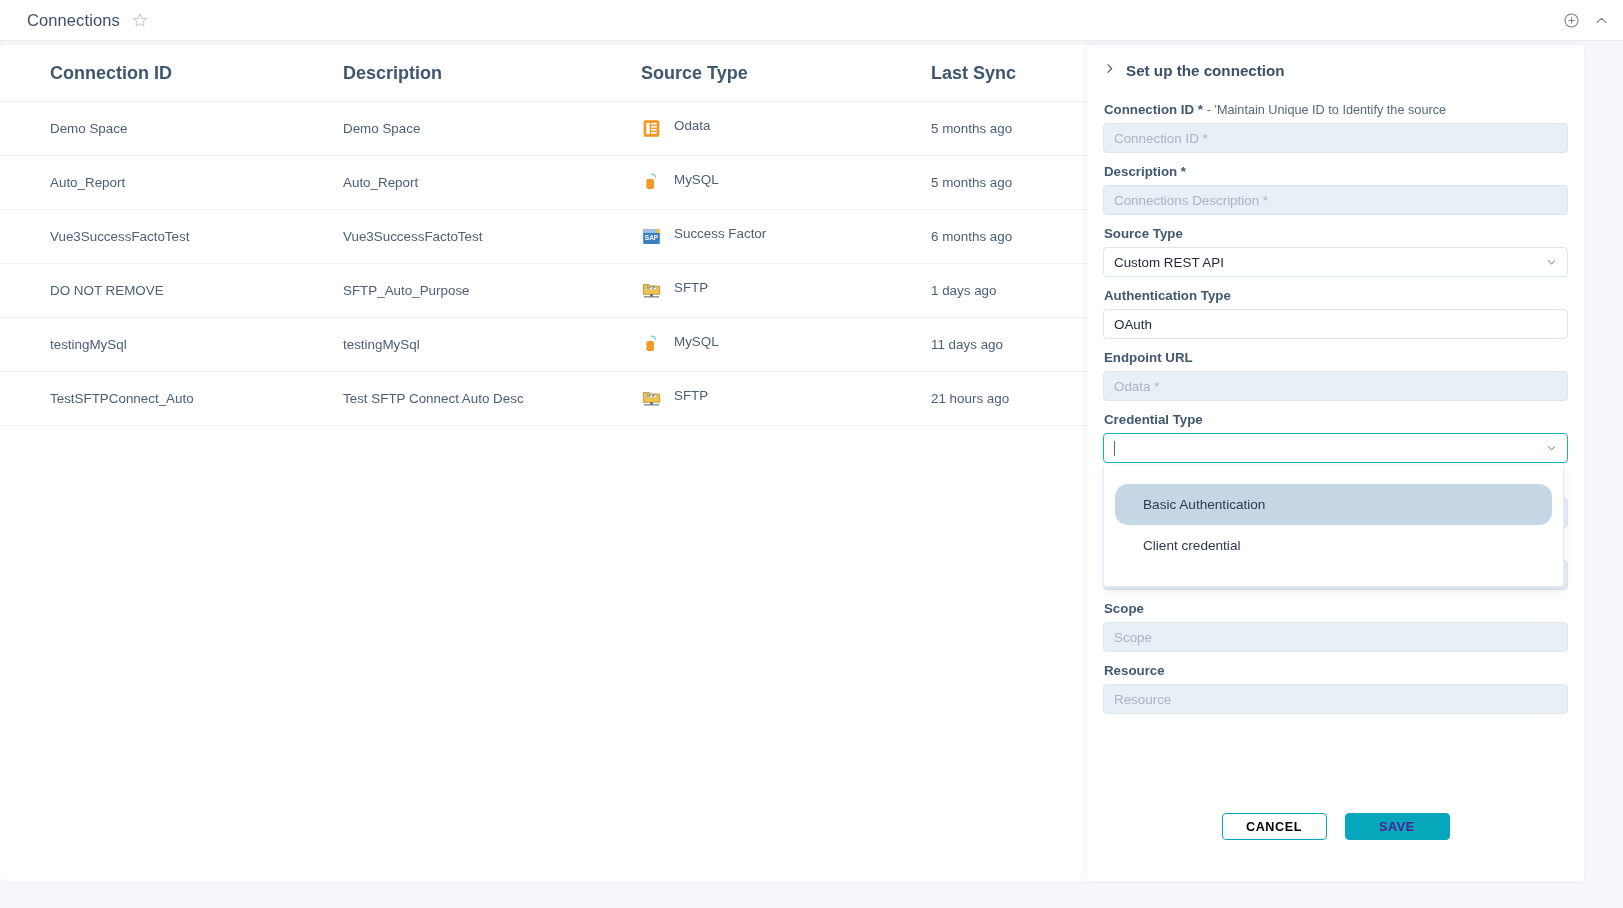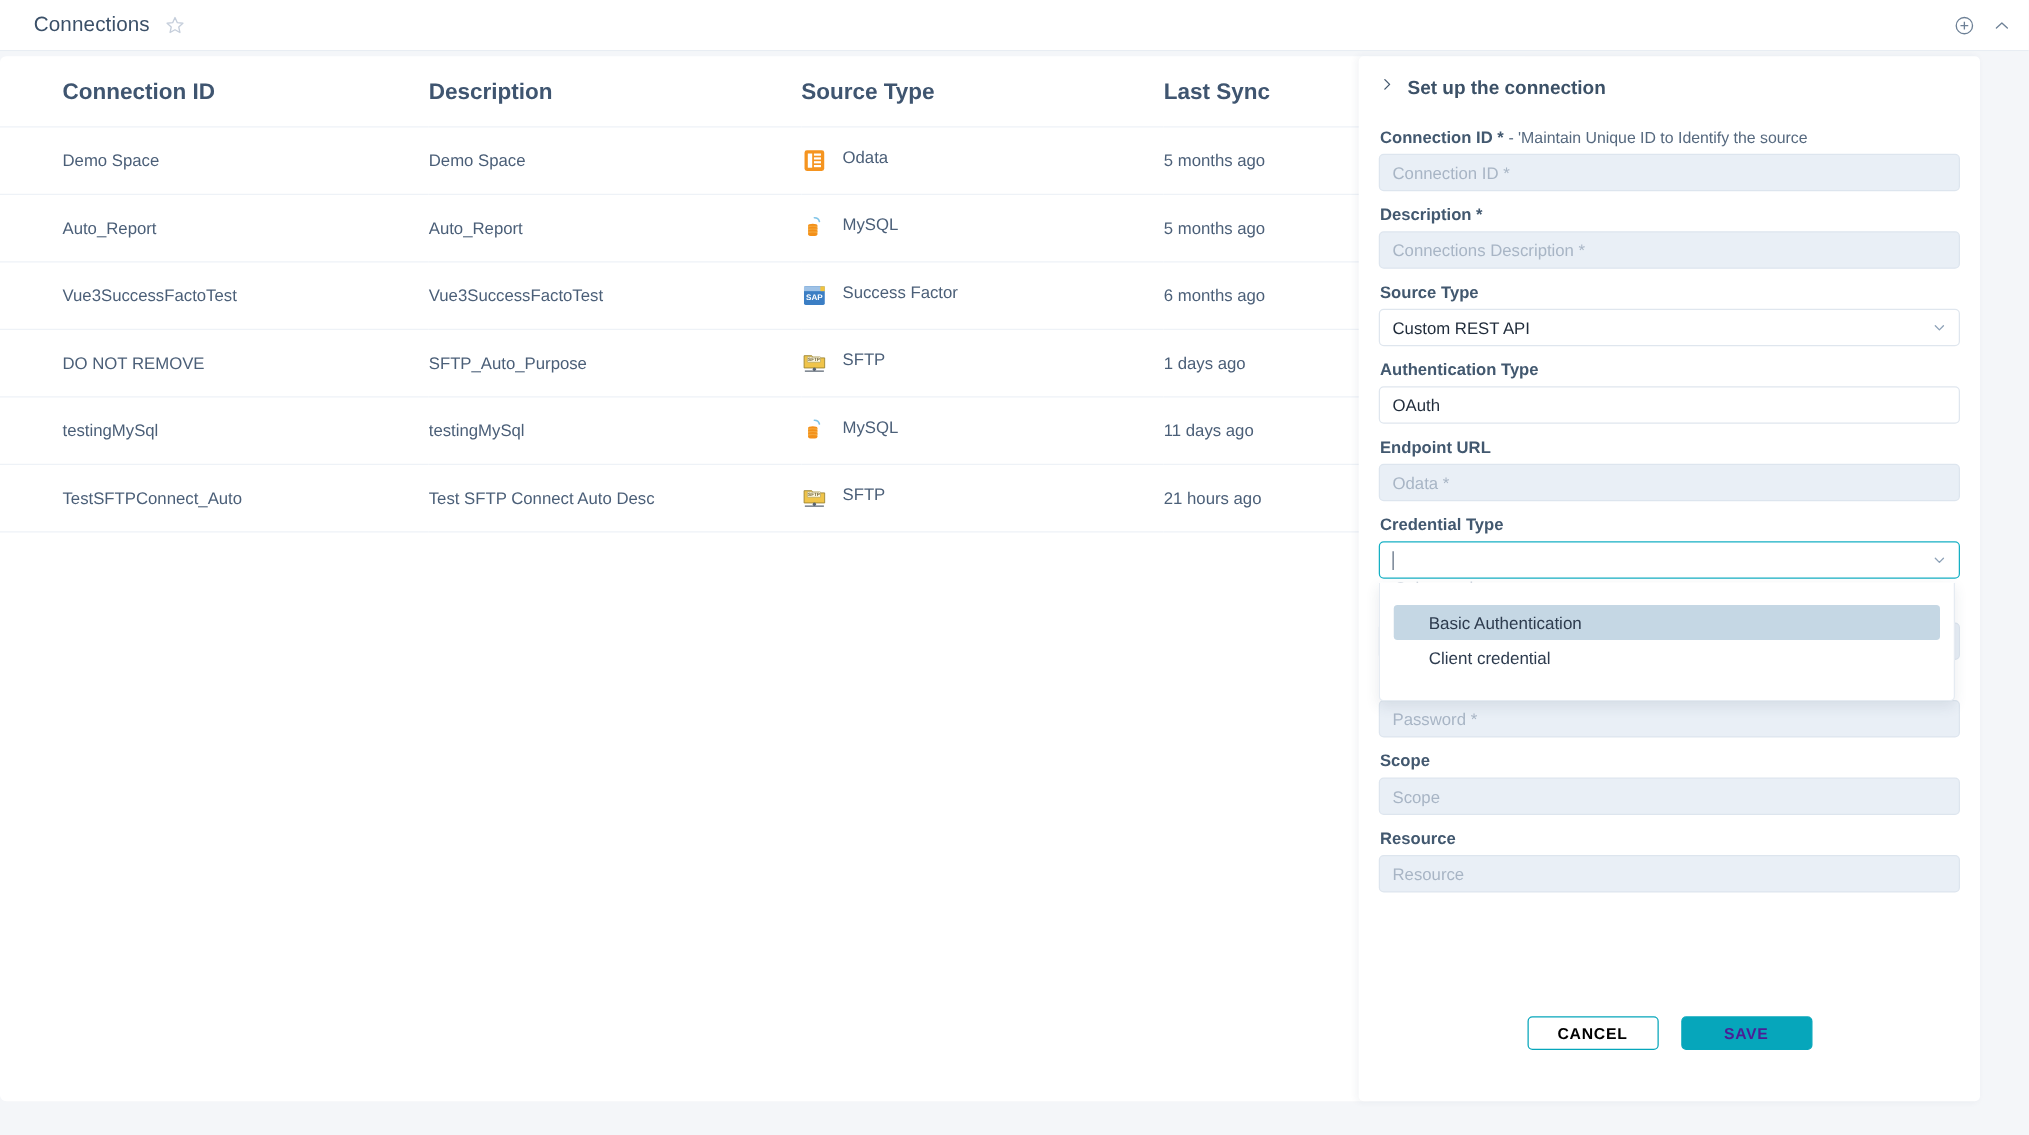--- a/index.html
+++ b/index.html
@@ -158,25 +158,25 @@
     border: 1px solid #e5ebf2;
     border-top: none;
     border-radius: 0 0 4px 4px;
     box-shadow: 0 4px 10px rgba(45,65,95,.10);
     padding: 18px 0 20px 0;
     z-index: 20;
   }
   .dd-option {
     font-size: 13.6px;
     color: #2d3b4e;
-    height: 28px;
+    height: 41px;
     display: flex; align-items: center;
     padding: 0 0 0 28px;
     margin: 0 11px;
-    border-radius: 3px;
+    border-radius: 13px;
   }
   .dd-option.highlight { background: #c5d7e4; }
 
   
   #userid-field-wrap { position: relative; }
 
   
   #panel-footer {
     position: absolute;
     left: 16px; right: 16px; bottom: 41px;

